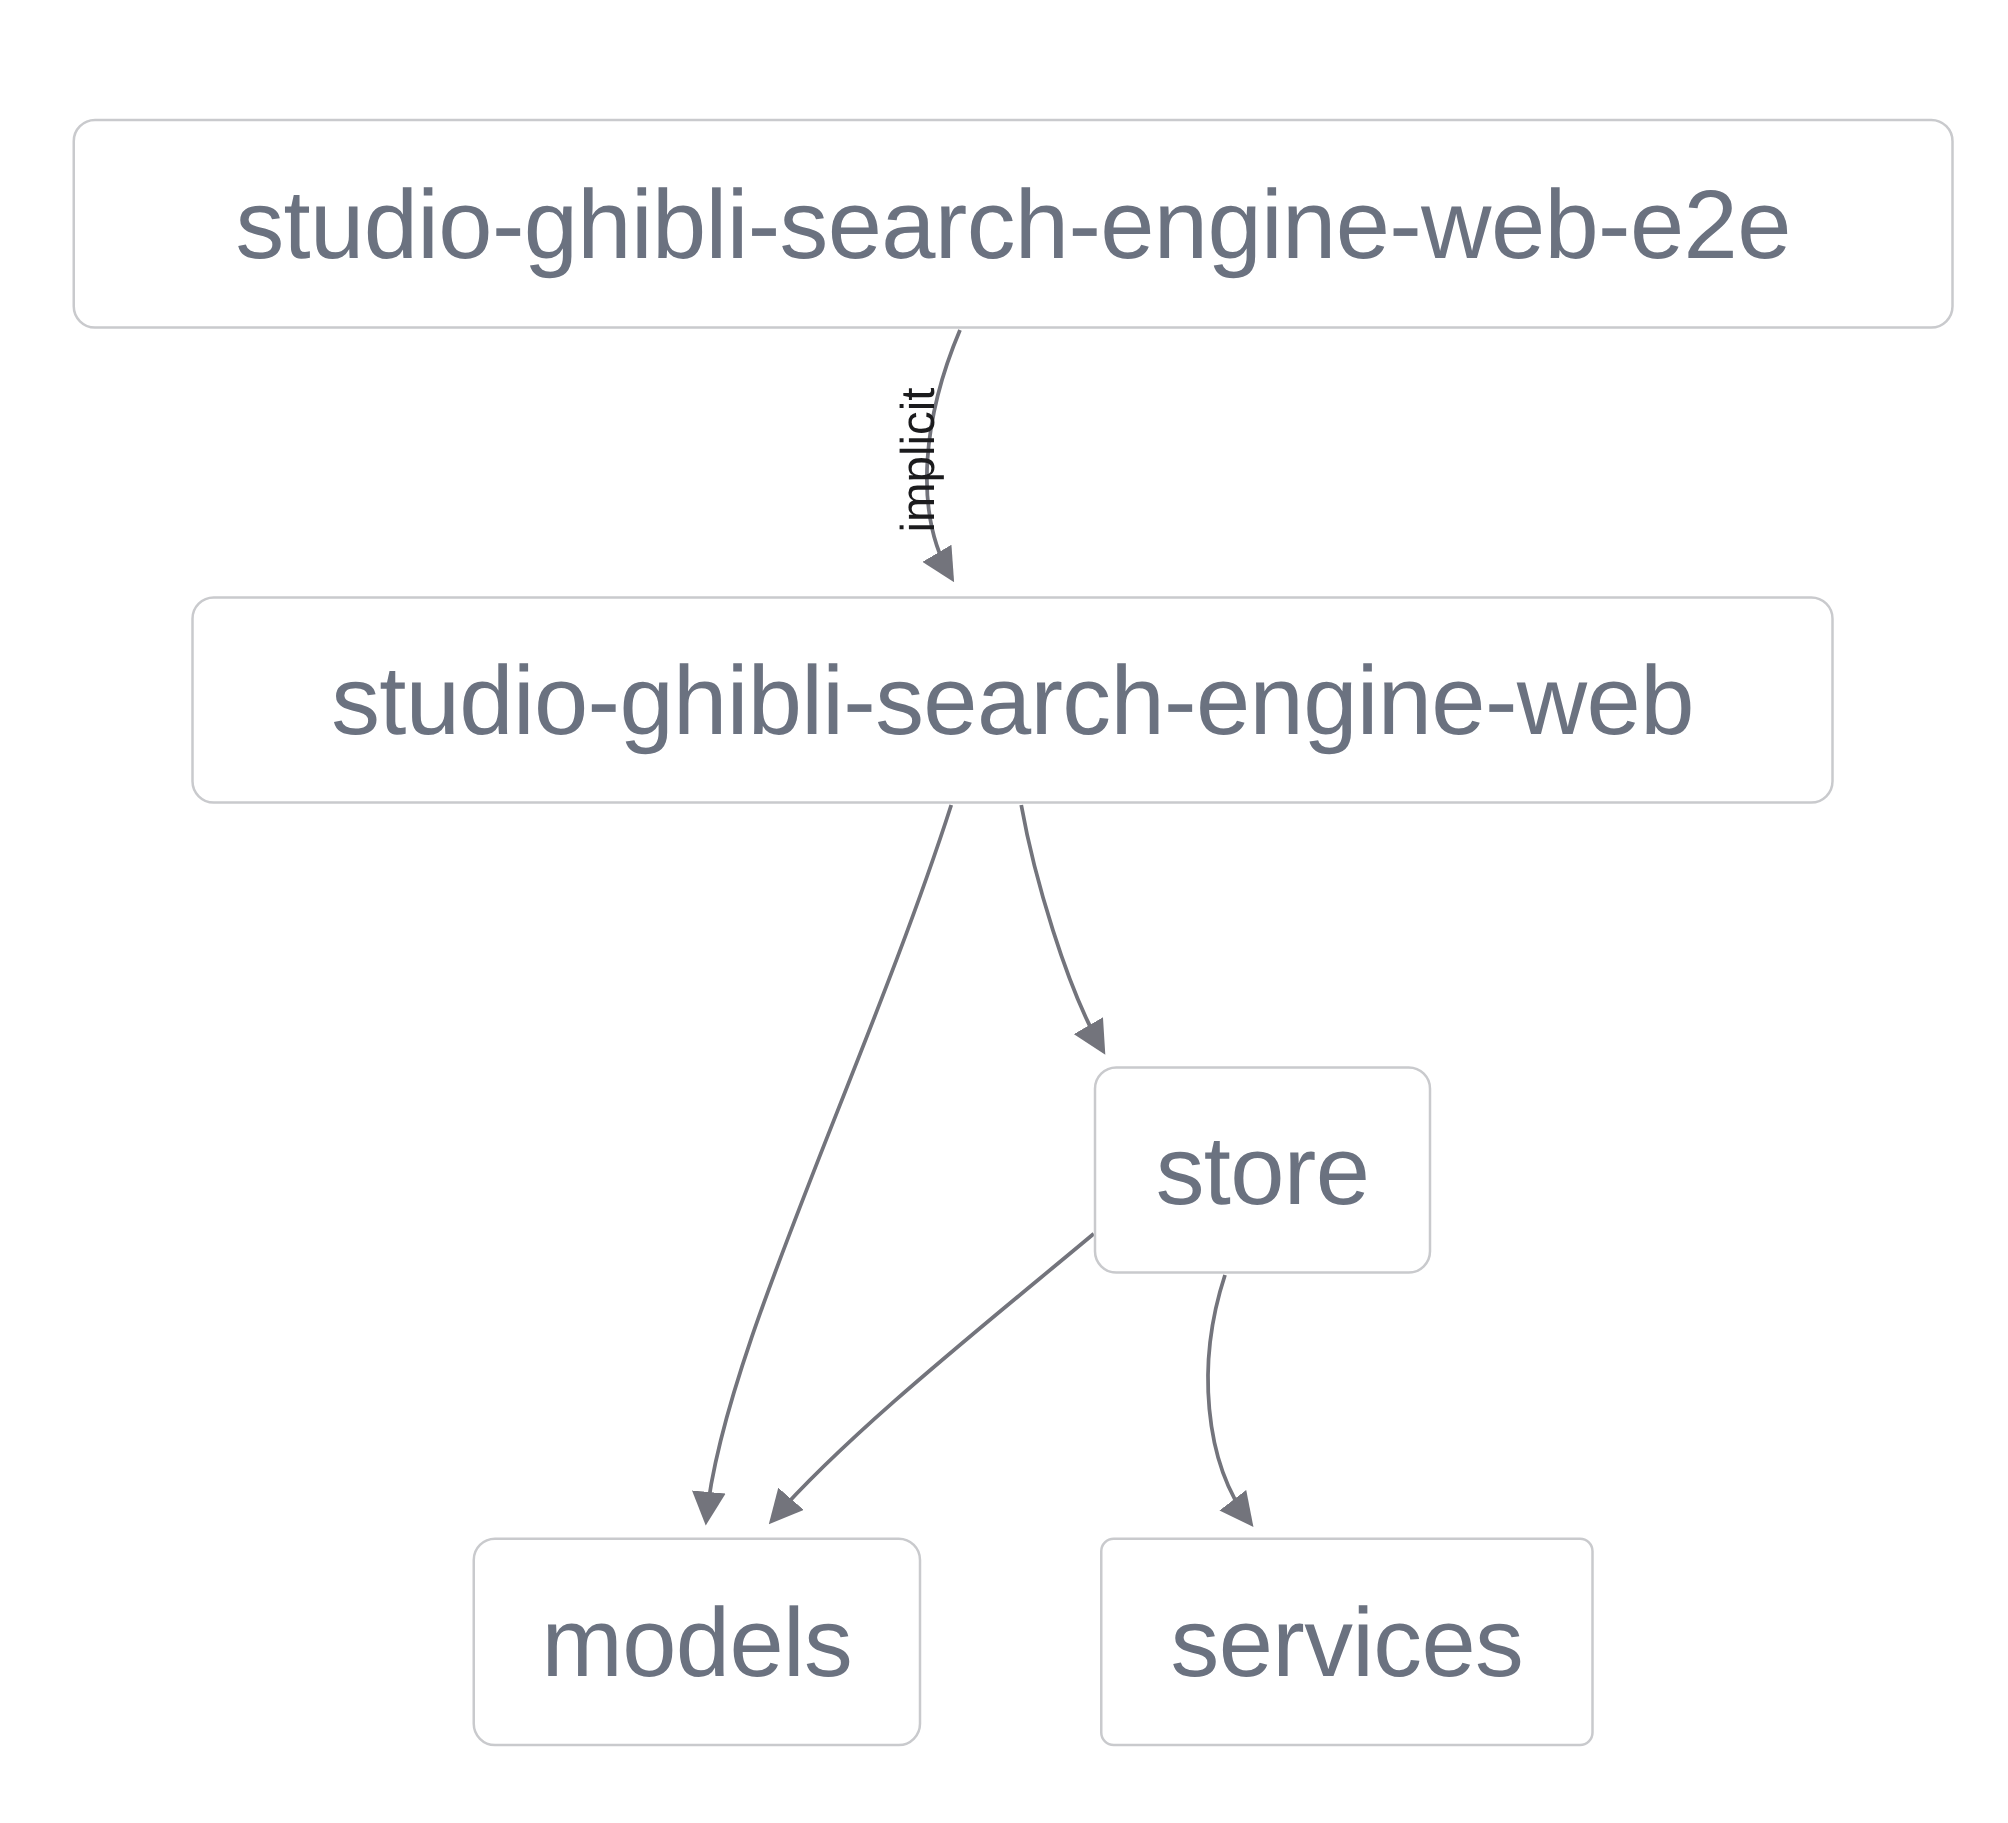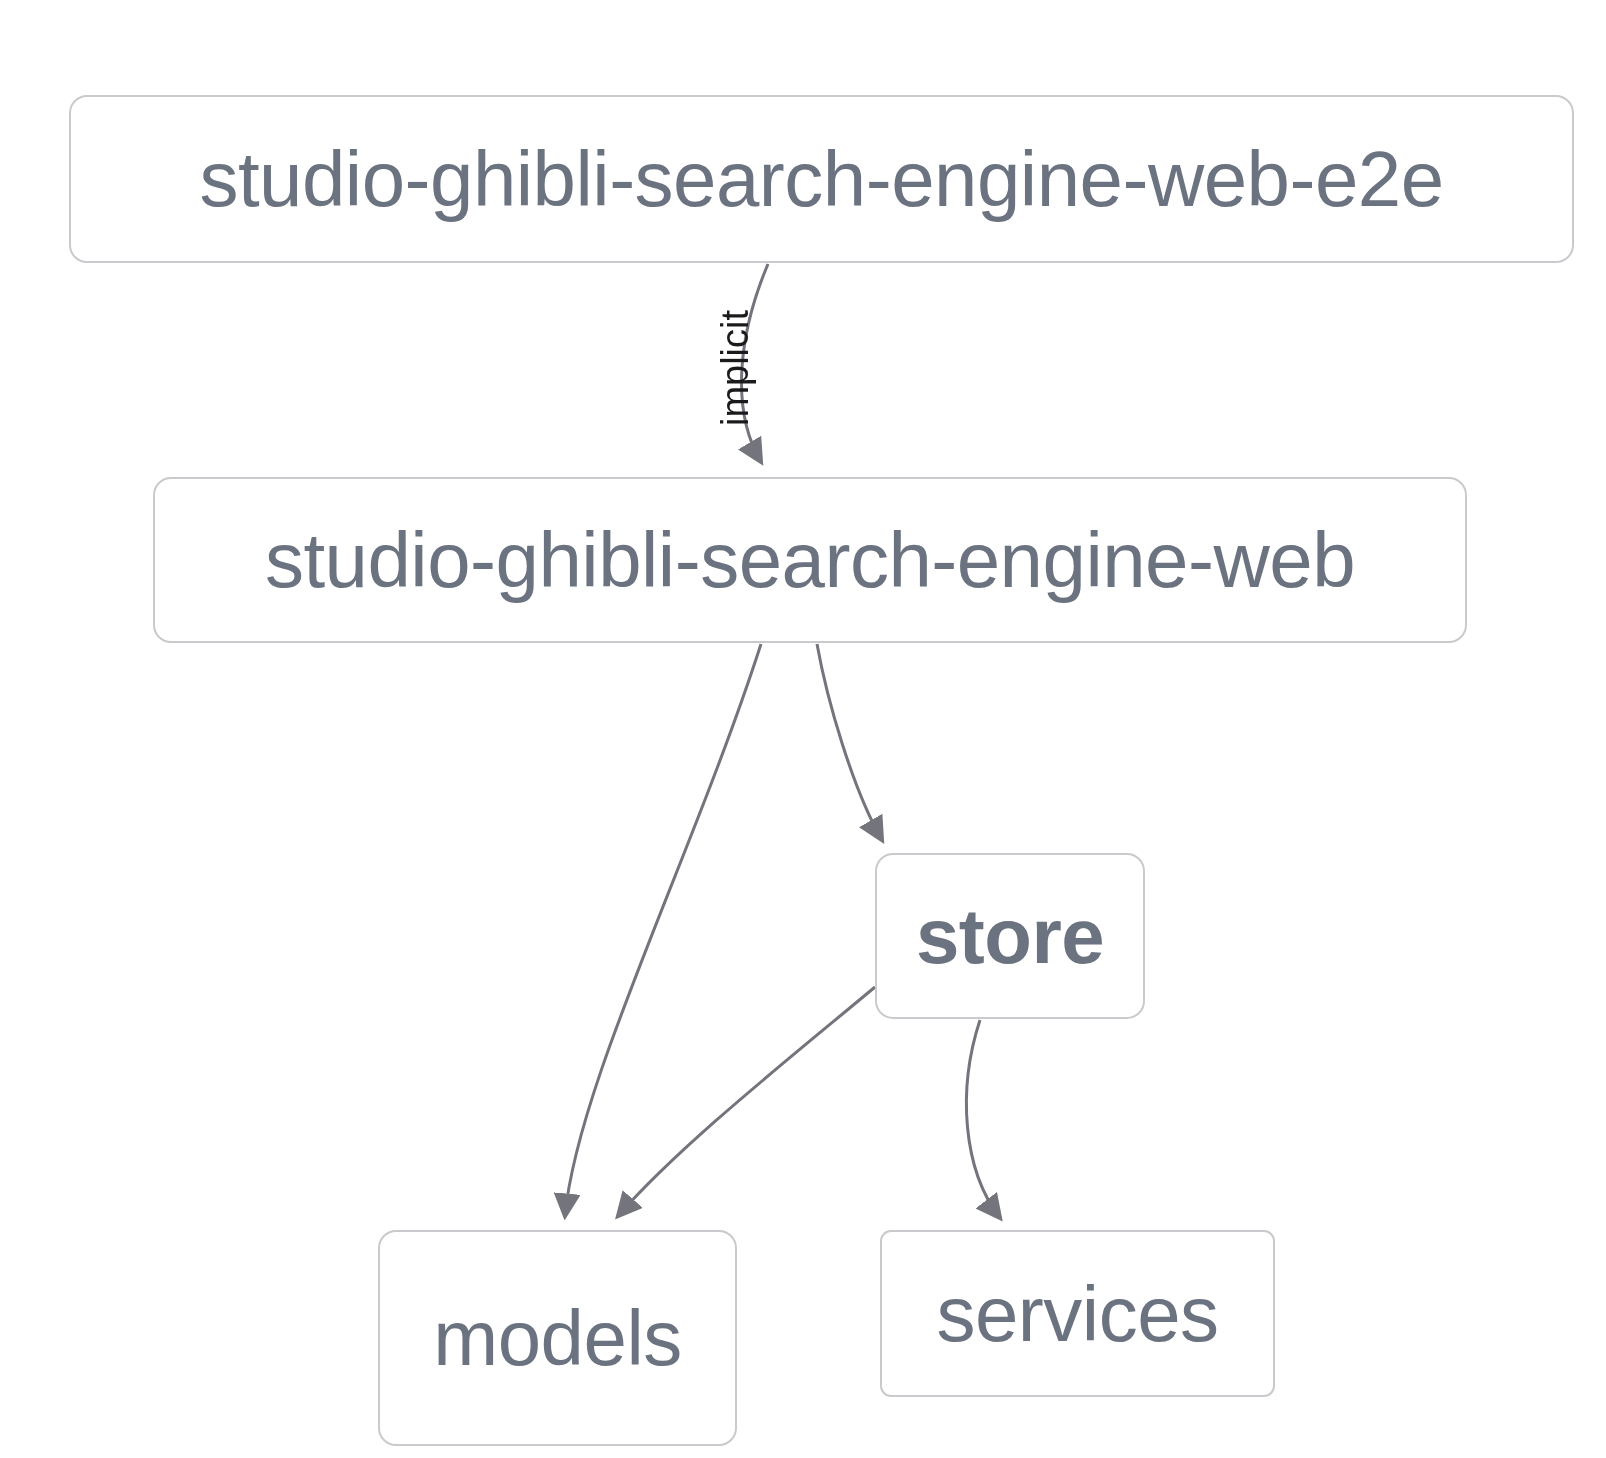--- a/index.html
+++ b/index.html
@@ -20,24 +20,24 @@
     border-radius:18px;
     display:flex;align-items:center;justify-content:center;
   }
   .node span{
     color:#6b7280;
     font-size:78px;
     line-height:1;
     white-space:nowrap;
     letter-spacing:-0.5px;
   }
-  .node-e2e      {left:69px;  top:95px;   width:1505px; height:168px;}
+  .node-e2e      {left:58px;  top:95px;   width:1505px; height:168px;}
   .node-web      {left:153px; top:477px;  width:1314px; height:166px;}
-  .node-store    {left:875px; top:853px;  width:270px;  height:166px;font-weight:bold;}
-  .node-models   {left:378px; top:1230px; width:359px;  height:216px;}
+  .node-store    {left:875px; top:853px;  width:270px;  height:166px;}
+  .node-models   {left:378px; top:1230px; width:359px;  height:167px;}
   .node-services {left:880px; top:1230px; width:395px;  height:167px;border-radius:11px;}
   .edge-label{
     position:absolute;
     left:735px; top:368px;
     transform:translate(-50%,-50%) rotate(-90deg);
     transform-origin:center center;
     color:#1b1b1d;
     font-size:38px;
     line-height:1;
     white-space:nowrap;

